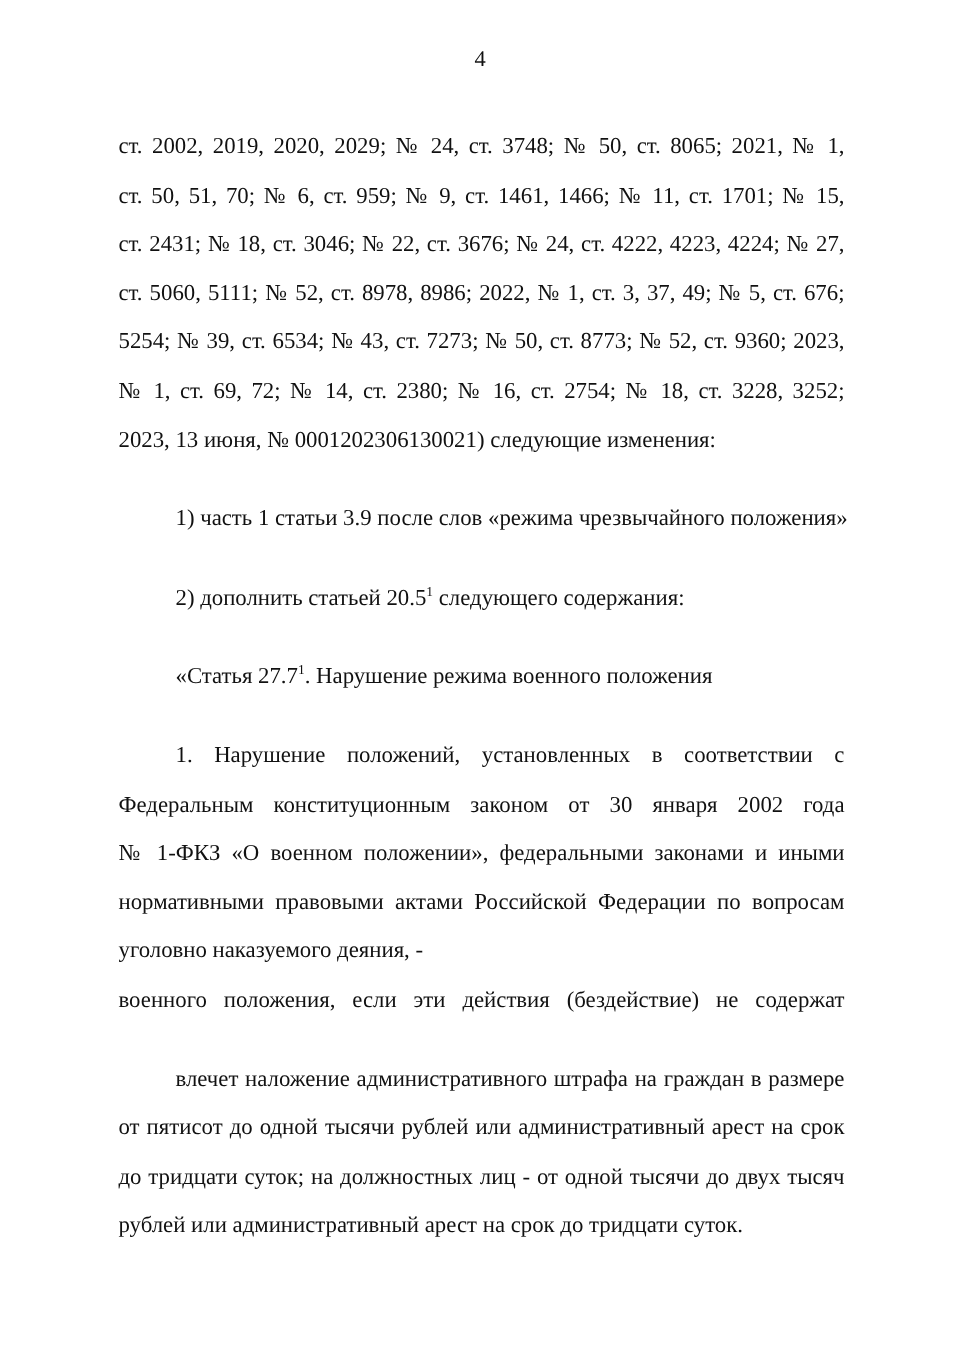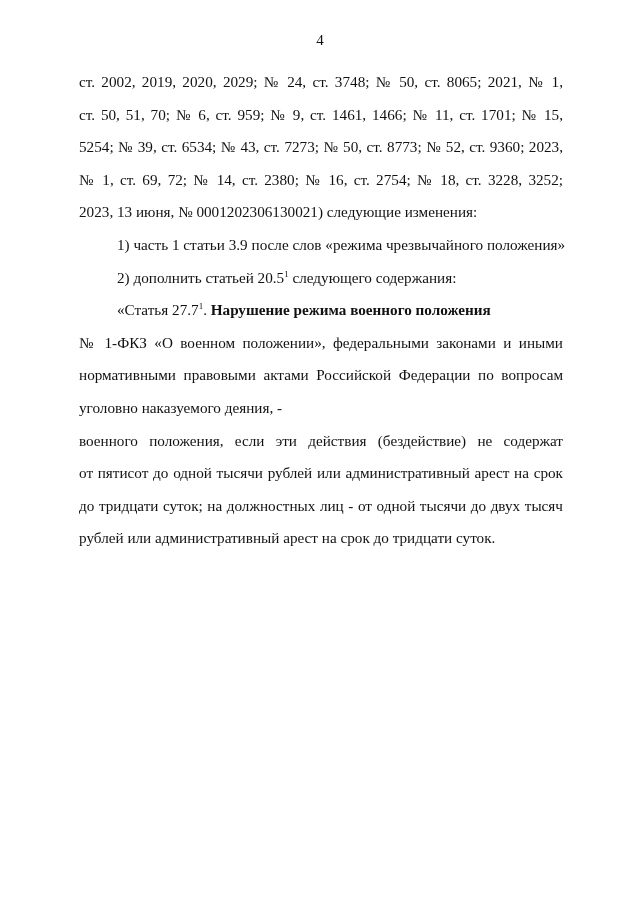--- a/index.html
+++ b/index.html
@@ -7,53 +7,58 @@
   .page {
     position: absolute; left: 0; top: 0; width: 640px; height: 905px;
     background: #ffffff; color: #111111;
     font-family: "Liberation Serif", "DejaVu Serif", serif;
   }
   .page-number {
     position: absolute; top: 32px; left: 0; width: 640px; text-align: center;
     font-size: 15px;
   }
   .body-text {
-    position: absolute; left: 79px; top: 66px; width: 484px;
+    position: absolute; left: 79px; top: 82px; width: 484px;
     font-size: 15.2px; line-height: 32.6px;
   }
   .line {
     display: block; height: 32.6px; white-space: nowrap;
     text-align: justify; text-align-last: justify;
   }
   .line.last { text-align-last: left; }
-  .indent { padding-left: 38px; }
-  .bold { font-weight: bold; }
+  .indent { padding-left: 38px; margin-top: 20px; }
+  .bold { font-weight: normal; }
   sup { font-size: 9px; line-height: 0; vertical-align: 6px; }
 </style>
 </head>
 <body>
 
 <div class="page">
   <div class="page-number">4</div>
 
   <div class="body-text">
     <span class="line">ст. 2002, 2019, 2020, 2029; № 24, ст. 3748; № 50, ст. 8065; 2021, № 1,</span>
     <span class="line">ст. 50, 51, 70; № 6, ст. 959; № 9, ст. 1461, 1466; № 11, ст. 1701; № 15,</span>
+    <span class="line">ст. 2431; № 18, ст. 3046; № 22, ст. 3676; № 24, ст. 4222, 4223, 4224; № 27,</span>
+    <span class="line">ст. 5060, 5111; № 52, ст. 8978, 8986; 2022, № 1, ст. 3, 37, 49; № 5, ст. 676;</span>
     <span class="line">5254; № 39, ст. 6534; № 43, ст. 7273; № 50, ст. 8773; № 52, ст. 9360; 2023,</span>
     <span class="line">№ 1, ст. 69, 72; № 14, ст. 2380; № 16, ст. 2754; № 18, ст. 3228, 3252;</span>
     <span class="line last">2023, 13 июня, № 0001202306130021) следующие изменения:</span>
 
     <span class="line indent">1) часть 1 статьи 3.9 после слов «режима чрезвычайного положения»</span>
 
     <span class="line last indent"><span>2) дополнить статьей 20.5</span><sup>1</sup><span> следующего содержания:</span></span>
 
     <span class="line last indent"><span>«Статья 27.7</span><sup>1</sup><span>. </span><span class="bold">Нарушение режима военного положения</span></span>
 
+    <span class="line indent">1. Нарушение положений, установленных в соответствии с</span>
+    <span class="line">Федеральным конституционным законом от 30 января 2002 года</span>
     <span class="line">№ 1-ФКЗ «О военном положении», федеральными законами и иными</span>
     <span class="line">нормативными правовыми актами Российской Федерации по вопросам</span>
     <span class="line last">уголовно наказуемого деяния, -</span>
     <span class="line">военного положения, если эти действия (бездействие) не содержат</span>
 
+    <span class="line indent">влечет наложение административного штрафа на граждан в размере</span>
     <span class="line">от пятисот до одной тысячи рублей или административный арест на срок</span>
     <span class="line">до тридцати суток; на должностных лиц - от одной тысячи до двух тысяч</span>
     <span class="line last">рублей или административный арест на срок до тридцати суток.</span>
   </div>
 </div>
 
 </body></html>

